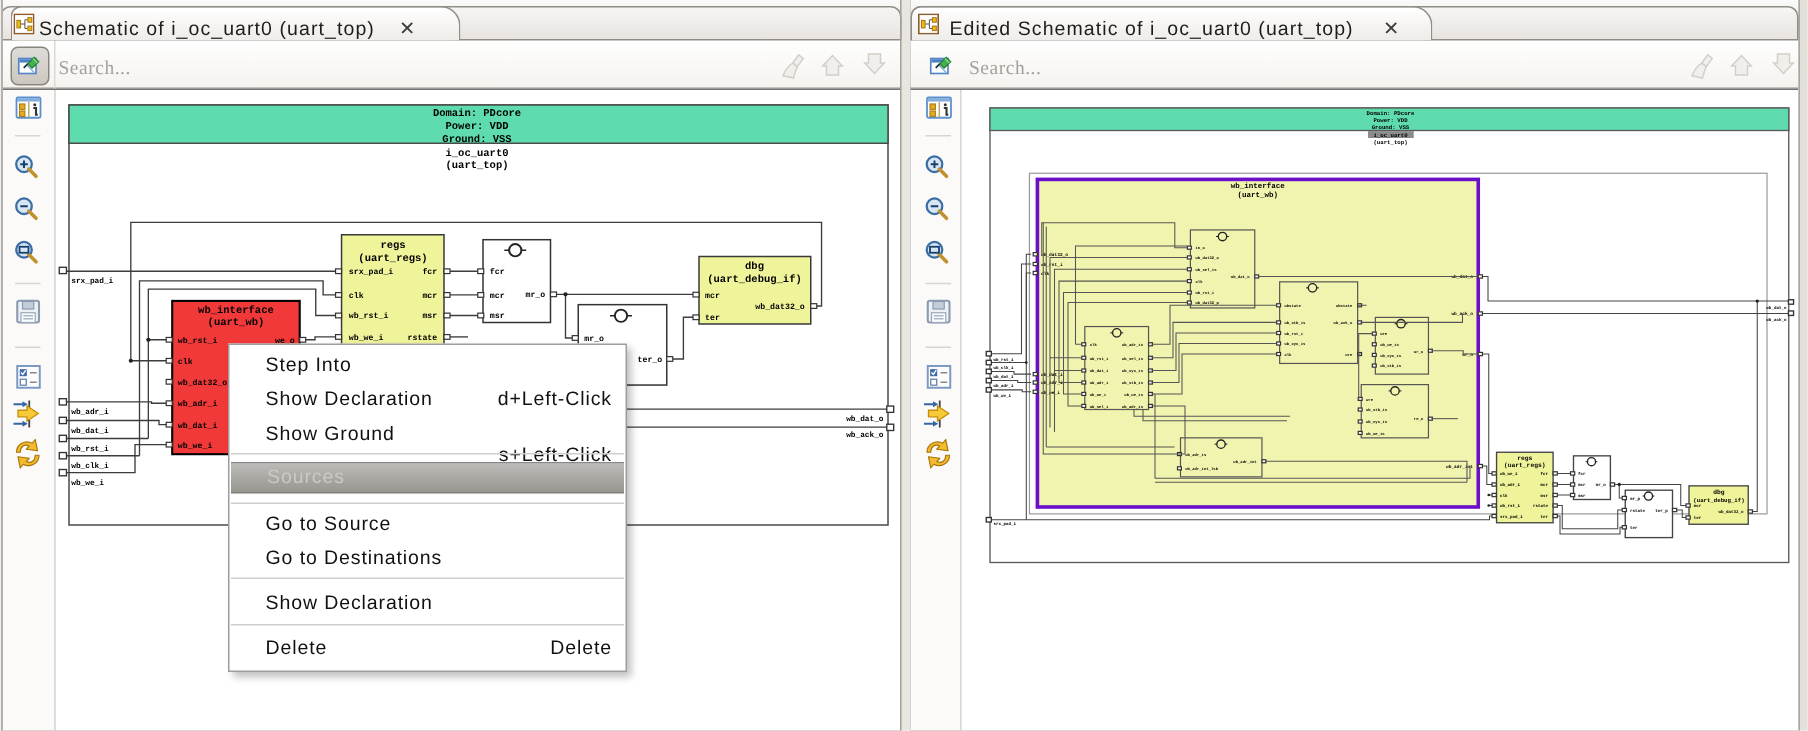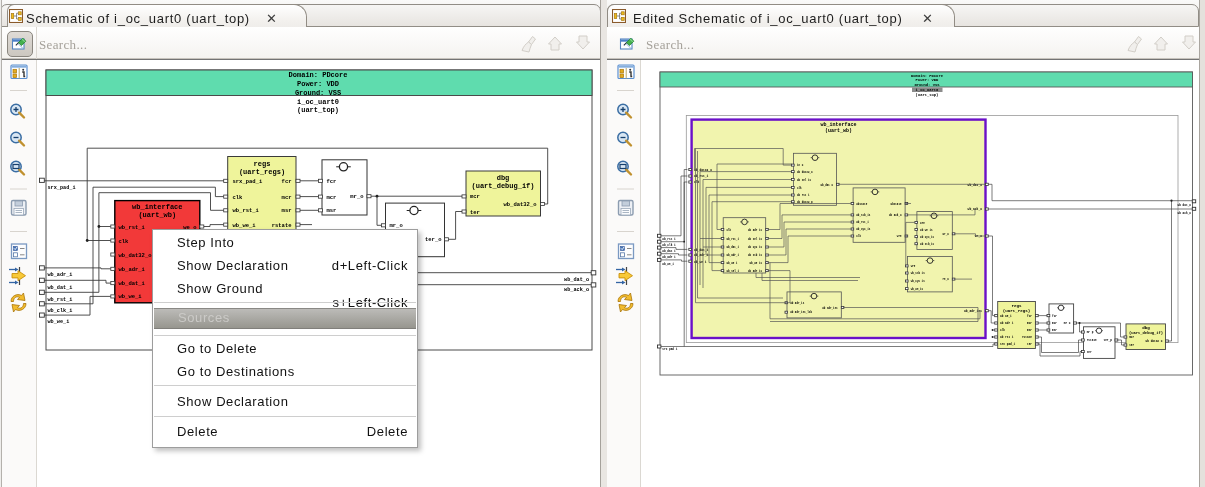--- a/index.html
+++ b/index.html
@@ -595,21 +595,21 @@
     <div class="mi" style="top:5px;">Step Into</div>
     <div class="mi" style="top:28px;">Show Declaration</div>
       <div class="acc" style="top:28px;">d+Left-Click</div>
     <div class="mi" style="top:51px;">Show Ground</div>
       <div class="acc" style="top:65px;">s+Left-Click</div>
     <div class="sep" style="top:72px;"></div>
     <div id="expband">
         <span>Sources</span>
       </div>
     <div class="sep" style="top:105px;"></div>
-    <div class="mi" style="top:111px;">Go to Delete</div>
+    <div class="mi" style="top:111px;">Go to Source</div>
     <div class="mi" style="top:134px;">Go to Destinations</div>
     <div class="sep" style="top:155px;"></div>
     <div class="mi" style="top:164px;">Show Declaration</div>
     <div class="sep" style="top:186px;"></div>
     <div class="mi" style="top:194px;">Delete</div>
       <div class="acc" style="top:194px;">Delete</div>
   </div>
 </div>
 
 </body></html>

